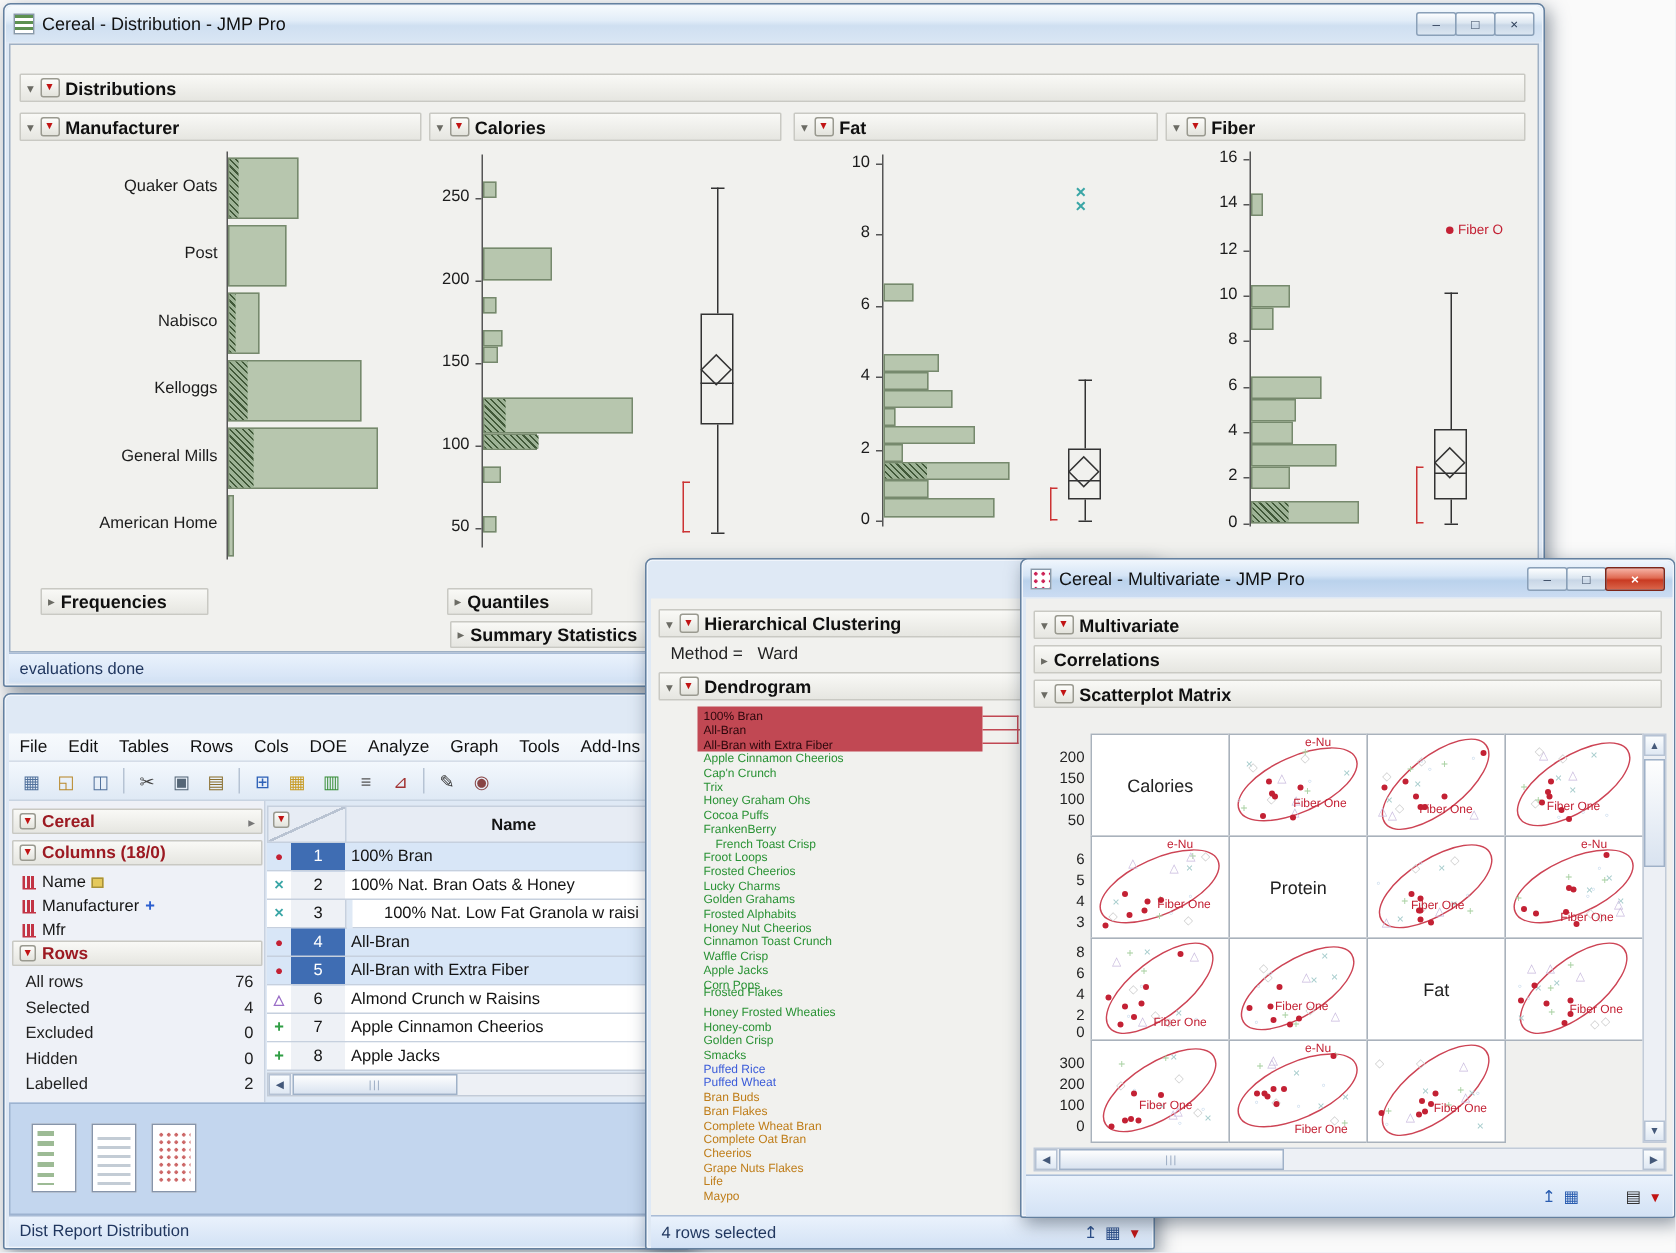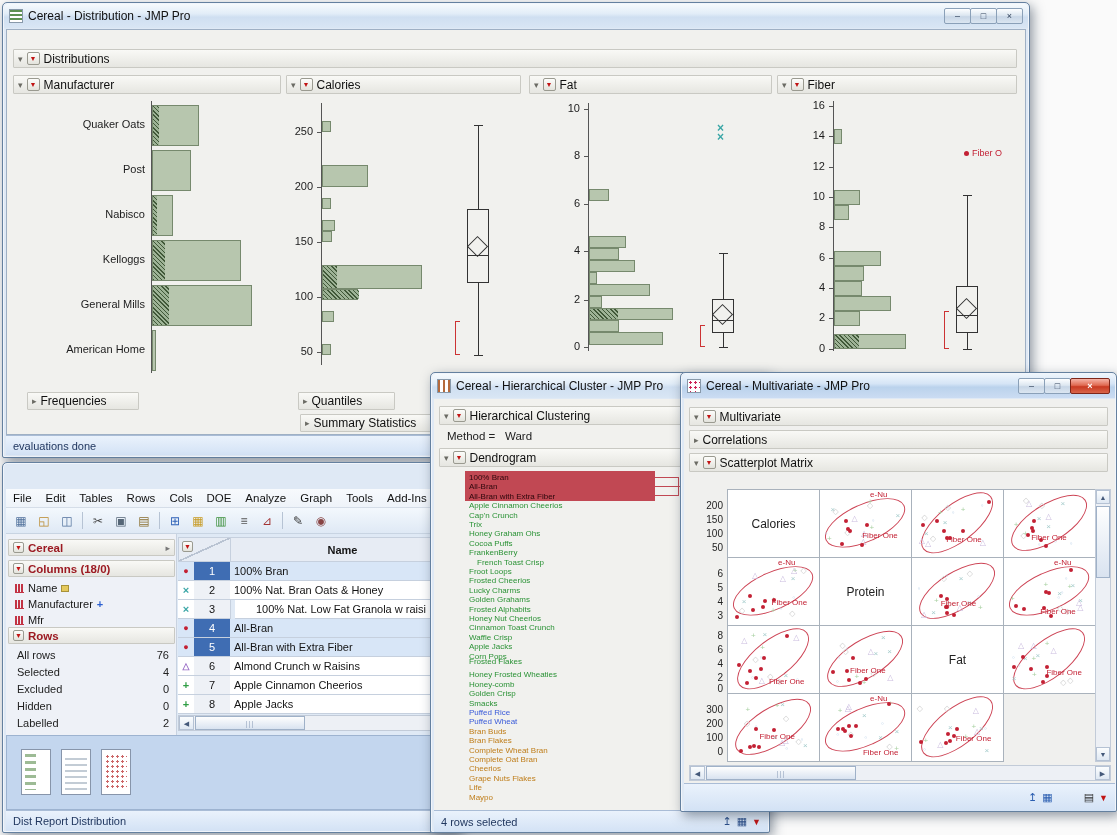--- a/index.html
+++ b/index.html
@@ -14,21 +14,21 @@
 .wicon-dist{background:#fff repeating-linear-gradient(180deg,#5d9150 0 2px,rgba(0,0,0,0) 2px 4px);}
 .wicon-table{background-image:linear-gradient(#aec6e2 1px,rgba(0,0,0,0) 1px),linear-gradient(90deg,#aec6e2 1px,rgba(0,0,0,0) 1px);background-size:4px 4px;background-color:#fff;}
 .wicon-cluster{background:#fff repeating-linear-gradient(90deg,#b56a3c 0 2px,rgba(0,0,0,0) 2px 5px);}
 .wicon-multi{background-image:radial-gradient(#c25 1px,rgba(0,0,0,0) 1.2px);background-size:5px 5px;background-color:#fff;}
 .winbtns{margin-left:auto;display:flex;flex:none;}
 .winbtn{width:27px;height:16px;margin-left:-1px;border:1px solid #8aa0b8;border-radius:2px;background:linear-gradient(180deg,#fdfeff,#dde7f1 45%,#c8d6e6 55%,#dbe6f1);font-size:9px;color:#30415a;text-align:center;line-height:14px;}
 .winbtn.close-a{width:40px;background:linear-gradient(180deg,#f6b3a6,#e06a52 45%,#c93a22 55%,#d9654a);color:#fff;border-color:#7e2619;font-weight:bold;}
 .report{position:absolute;background:#f1f1ee;border:1px solid #9fb0c4;}
 .statusbar{position:absolute;display:flex;align-items:center;padding:0 7px;background:linear-gradient(#eaf2fc,#d3e2f5);border-top:1px solid #a9bcd6;font-size:11px;color:#21375f;}
 .band{position:absolute;display:flex;align-items:center;gap:4px;height:19px;padding:0 4px;background:linear-gradient(#f9f9f6,#e6e6e1);border:1px solid #c9c9c3;border-radius:1px;overflow:hidden;}
-.btitle{font-weight:normal;font-size:12px;color:#101010;white-space:nowrap;}
+.btitle{font-weight:bold;font-size:12px;color:#101010;white-space:nowrap;}
 .disc{color:#6b6b64;font-size:9px;flex:none;}
 .rtri{flex:none;width:13px;height:13px;display:flex;align-items:center;justify-content:center;font-size:7px;color:#c11414;background:linear-gradient(#fdfdfb,#e3e3dc);border:1px solid #9a9a90;border-radius:2px;}
 .hbar{position:absolute;background:#b7c6ae;border:1px solid #76896d;}
 .hhatch{position:absolute;left:0;top:0;bottom:0;background:#7d9a73 repeating-linear-gradient(45deg,rgba(25,45,18,.6) 0 1px,rgba(255,255,255,.25) 1px 3px);}
 .cat,.tick{position:absolute;font-size:11px;color:#1c1c1c;text-align:right;white-space:nowrap;}
 .bracket{position:absolute;width:5px;border-left:1px solid #cc3333;border-top:1px solid #cc3333;border-bottom:1px solid #cc3333;}
 .plabel{position:absolute;color:#c32134;font-size:9px;white-space:nowrap;overflow:hidden;}
 .menurow{position:absolute;display:flex;align-items:center;background:linear-gradient(#f7fafd,#eef3f9);border-bottom:1px solid #d5dde8;overflow:hidden;}
 .menu-item{font-size:11.5px;color:#111;padding:2px 7px;white-space:nowrap;}
 .toolrow{position:absolute;display:flex;align-items:center;gap:1px;padding:0 4px;background:linear-gradient(#f3f8fd,#dfe9f5);border-bottom:1px solid #c8d4e2;overflow:hidden;}
@@ -361,29 +361,20 @@
         <div class="thumb" style="left: 54px; top: 13px;">
           <div style="position: absolute; left: 3px; top: 4px; width: 22px; height: 36px; background: repeating-linear-gradient(0deg, rgb(195, 204, 213) 0px, rgb(195, 204, 213) 2px, rgba(0, 0, 0, 0) 2px, rgba(0, 0, 0, 0) 6px);"></div>
         </div>
         <div class="thumb" style="left: 94px; top: 13px;">
           <div style="position: absolute; left: 3px; top: 4px; width: 22px; height: 36px; background-image: radial-gradient(rgb(204, 102, 102) 1px, rgba(0, 0, 0, 0) 1.2px); background-size: 5px 5px;"></div>
         </div>
       </div>
     </div>
 
   <div class="window" id="win-cluster" style="left:430px;top:372px;width:340px;height:461px;">
-    <div class="titlebar">
-      <span class="wicon wicon-cluster"></span>
-      <span class="title">Cereal - Hierarchical Cluster - JMP Pro</span>
-      <span class="winbtns">
-        <span class="winbtn">–</span>
-        <span class="winbtn">□</span>
-        <span class="winbtn">×</span>
-      </span>
-    </div>
     <div class="report" style="left:3px;top:26px;width:334px;height:411px;border:none;"></div>
     <div class="band" style="left:8px;top:33px;width:322px;">
       <span class="disc">▾</span>
       <span class="rtri">▼</span>
       <span class="btitle">Hierarchical Clustering</span>
     </div>
     <span style="position:absolute;left:16px;top:57px;font-size:11.5px;color:#222;">Method =</span>
     <span style="position:absolute;left:74px;top:57px;font-size:11.5px;color:#222;">Ward</span>
     <div class="band" style="left:8px;top:75px;width:322px;">
       <span class="disc">▾</span>

